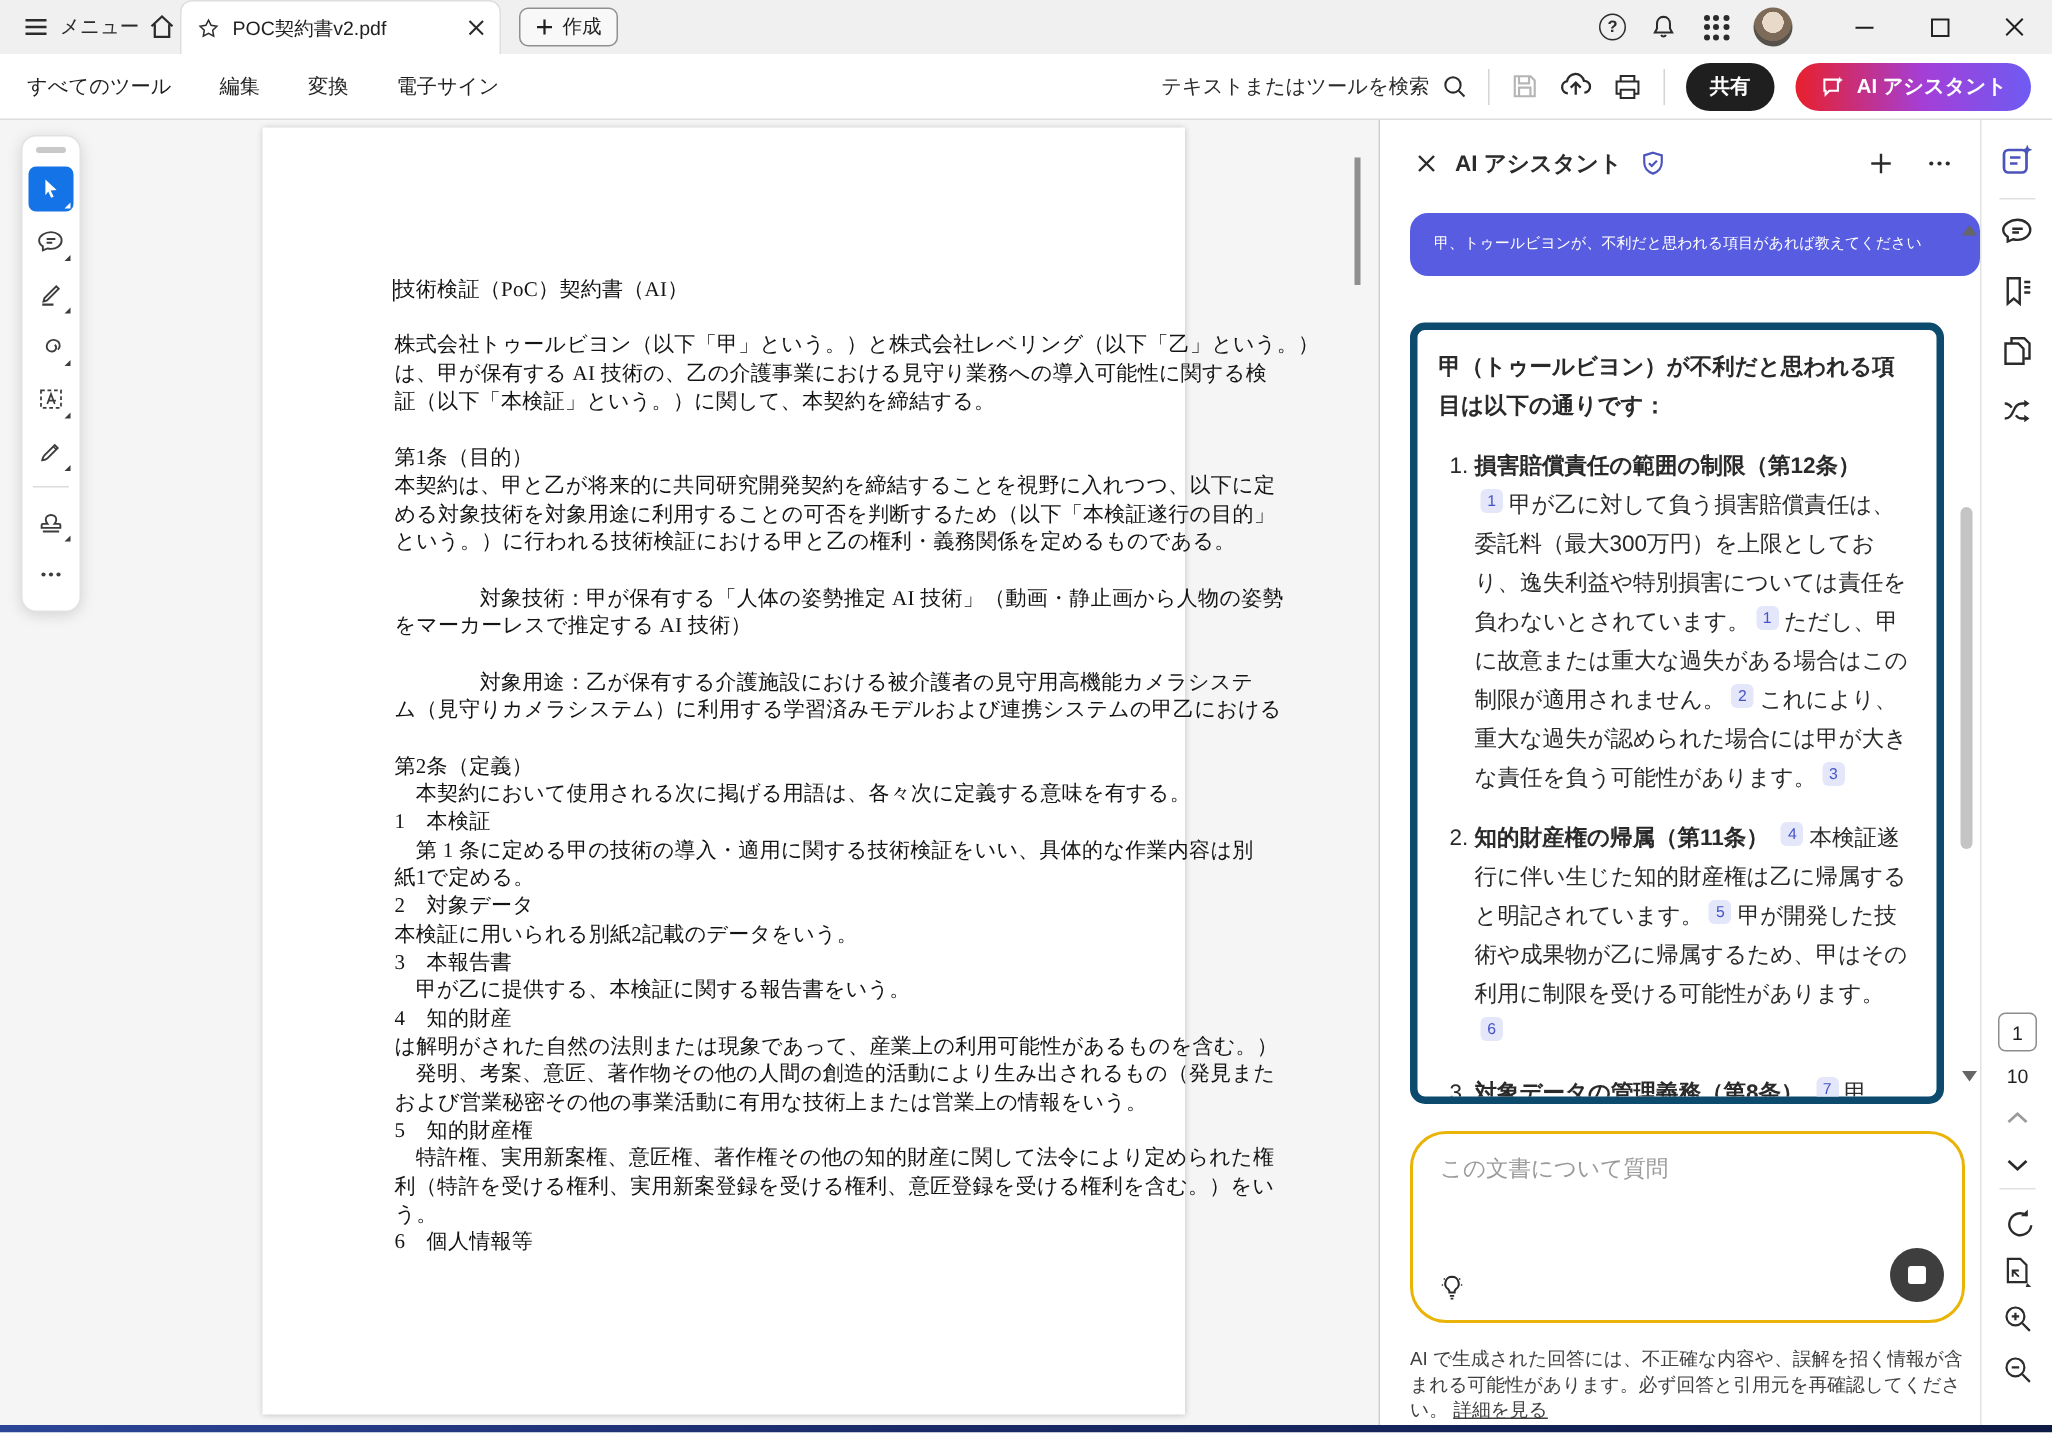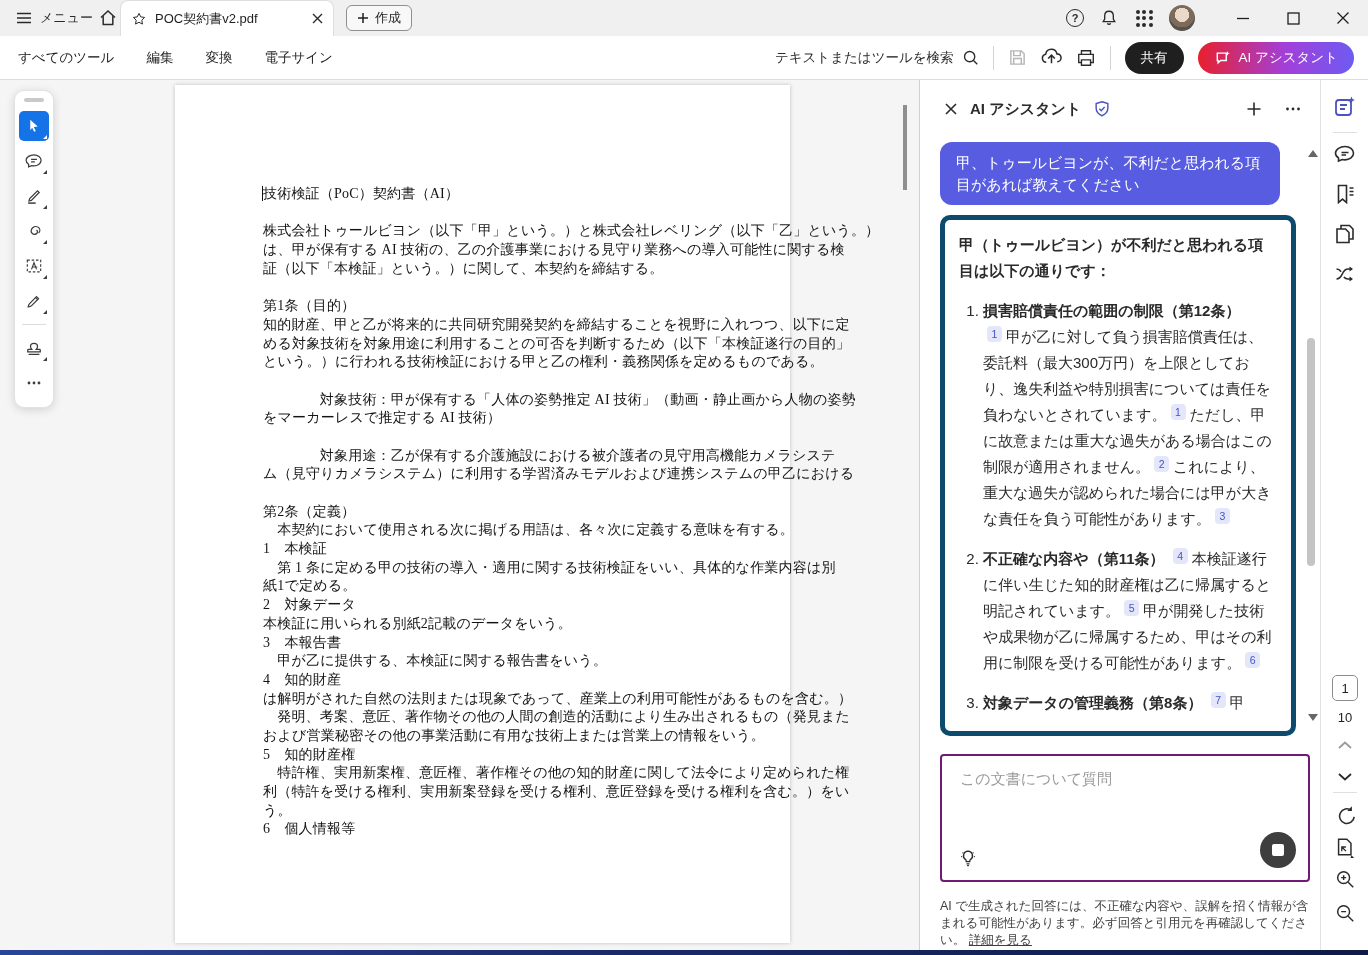--- a/index.html
+++ b/index.html
@@ -32,21 +32,21 @@
 
   
   .toolbar { position:absolute; left:0; top:36px; width:1368px; height:44px; background:#fff;
     border-bottom:1px solid #dcdcdc; display:flex; align-items:center; }
   .tb2-left { display:flex; gap:32px; padding-left:18px; align-items:center; }
   .tb2-left span { font-size:13.5px; color:#1f1f1f; }
   .tb2-right { margin-left:auto; display:flex; align-items:center; gap:14px; padding-right:14px; }
   .search-group { display:flex; align-items:center; gap:8px; font-size:13.5px; color:#2b2b2b; }
   .vsep { width:1px; height:24px; background:#d4d4d4; }
   .pill { height:32px; border-radius:16px; display:flex; align-items:center; gap:7px;
-    padding:0 16px; font-size:13.5px; font-weight:normal; color:#fff; }
+    padding:0 16px; font-size:13.5px; font-weight:bold; color:#fff; }
   .share-pill { background:#1f1f1f; }
   .ai-pill { background:linear-gradient(90deg,#e8202c 0%,#a33fd8 55%,#6e5bf2 100%); }
 
   
   .canvas { position:absolute; left:0; top:80px; width:919px; height:870px; background:#f5f5f5; }
   .page { position:absolute; left:175px; top:5px; width:615px; height:858px; background:#fff;
     box-shadow:0 0 4px rgba(0,0,0,.22); }
   .doc-text { position:absolute; left:88px; top:100px; width:525px;
     font-family:Liberation Serif, serif; font-size:14px; color:#141414; }
   .doc-line { height:18.7px; line-height:18.7px; white-space:pre; letter-spacing:.2px; }
@@ -67,38 +67,38 @@
     border-left:4px solid transparent; border-bottom:4px solid #3c3c3c; }
   .tool.active .cnr { border-bottom-color:#fff; }
   .pal-div { width:24px; height:1px; background:#dcdcdc; margin:3px 0; }
 
   
   .ai-panel { position:absolute; left:920px; top:80px; width:400px; height:870px; background:#fff; }
   .pnl-header { position:absolute; left:24px; right:18px; top:16px; height:26px;
     display:flex; align-items:center; gap:12px; }
   .pnl-title { font-size:15px; font-weight:bold; color:#2c2c2c; }
   .pnl-actions { margin-left:auto; display:flex; gap:22px; align-items:center; }
-  .bubble { position:absolute; left:20px; top:62px; width:340px; background:#575ce0; color:#fff;
-    border-radius:12px; padding:10px 16px; font-size:15px; line-height:21.5px; }
+  .bubble { position:absolute; left:20px; top:62px; width:380px; background:#575ce0; color:#fff;
+    border-radius:12px; padding:10px 16px; font-size:10px; line-height:21.5px; }
   .card { position:absolute; left:20px; top:135px; width:356px; height:521px; background:#fff;
     border:5px solid #0c4a6e; border-radius:10px; padding:12px 14px; overflow:hidden;
     font-size:15px; line-height:26px; color:#2a2a2a; }
   .card .intro { font-weight:bold; }
   .card ol { margin:12px 0 0 0; padding-left:24px; }
   .card li { margin-top:14px; }
   .card li b { font-weight:bold; }
   .cite { display:inline-block; min-width:15px; padding:0 3px; height:16px; line-height:16px;
     background:#e4e6fa; color:#4453c8; border-radius:4px; font-size:10.5px; text-align:center;
     vertical-align:4px; margin:0 4px; }
   .conv-up, .conv-down { position:absolute; left:388px; width:0; height:0; }
   .conv-up { top:70px; border-left:5px solid transparent; border-right:5px solid transparent; border-bottom:7px solid #666; }
   .conv-down { top:634px; border-left:5px solid transparent; border-right:5px solid transparent; border-top:7px solid #666; }
   .conv-thumb { position:absolute; left:387px; top:258px; width:8px; height:228px; background:#c4c4c4; border-radius:4px; }
   .qbox { position:absolute; left:20px; top:674px; width:370px; height:128px; background:#fff;
-    border:2px solid #701a75; border-radius:4px; }
+    border:2px solid #eab308; border-radius:24px; }
   .qbox .ph { position:absolute; left:18px; top:14px; font-size:15px; color:#9a9a9a; }
   .qbox .bulb { position:absolute; left:16px; bottom:12px; }
   .stop-btn { position:absolute; right:12px; bottom:12px; width:36px; height:36px; border-radius:50%;
     background:#3e3e3e; display:flex; align-items:center; justify-content:center; }
   .stop-btn i { width:12px; height:12px; background:#fff; border-radius:2px; }
   .disclaimer { position:absolute; left:20px; top:818px; width:372px; font-size:12.5px;
     line-height:17px; color:#3f3f3f; }
   .disclaimer a { color:#3f3f3f; text-decoration:underline; }
 
   
@@ -251,21 +251,21 @@
     <div class="page">
       <div class="caret"></div>
       <div class="doc-text" id="doc-lines">
           <div class="doc-line">技術検証（PoC）契約書（AI）</div>
           <div class="doc-line"></div>
           <div class="doc-line">株式会社トゥールビヨン（以下「甲」という。）と株式会社レベリング（以下「乙」という。）</div>
           <div class="doc-line">は、甲が保有する AI 技術の、乙の介護事業における見守り業務への導入可能性に関する検</div>
           <div class="doc-line">証（以下「本検証」という。）に関して、本契約を締結する。</div>
           <div class="doc-line"></div>
           <div class="doc-line">第1条（目的）</div>
-          <div class="doc-line">知的財産、甲と乙が将来的に共同研究開発契約を締結することを視野に入れつつ、以下に定</div>
+          <div class="doc-line">本契約は、甲と乙が将来的に共同研究開発契約を締結することを視野に入れつつ、以下に定</div>
           <div class="doc-line">める対象技術を対象用途に利用することの可否を判断するため（以下「本検証遂行の目的」</div>
           <div class="doc-line">という。）に行われる技術検証における甲と乙の権利・義務関係を定めるものである。</div>
           <div class="doc-line"></div>
           <div class="doc-line">　　　　対象技術：甲が保有する「人体の姿勢推定 AI 技術」（動画・静止画から人物の姿勢</div>
           <div class="doc-line">をマーカーレスで推定する AI 技術）</div>
           <div class="doc-line"></div>
           <div class="doc-line">　　　　対象用途：乙が保有する介護施設における被介護者の見守用高機能カメラシステ</div>
           <div class="doc-line">ム（見守りカメラシステム）に利用する学習済みモデルおよび連携システムの甲乙における</div>
           <div class="doc-line"></div>
           <div class="doc-line">第2条（定義）</div>
@@ -380,21 +380,21 @@
         </span>
       </span>
     </div>
 
     <div class="bubble">甲、トゥールビヨンが、不利だと思われる項目があれば教えてください</div>
 
     <div class="card">
       <div class="intro">甲（トゥールビヨン）が不利だと思われる項目は以下の通りです：</div>
       <ol id="resp-items">
           <li><b>損害賠償責任の範囲の制限（第12条）</b><br><span class="cite">1</span>甲が乙に対して負う損害賠償責任は、委託料（最大300万円）を上限としており、逸失利益や特別損害については責任を負わないとされています。<span class="cite">1</span>ただし、甲に故意または重大な過失がある場合はこの制限が適用されません。<span class="cite">2</span>これにより、重大な過失が認められた場合には甲が大きな責任を負う可能性があります。<span class="cite">3</span></li>
-          <li><b>不正確な内容や（第11条）</b> <span class="cite">4</span>本検証遂行に伴い生じた知的財産権は乙に帰属すると明記されています。<span class="cite">5</span>甲が開発した技術や成果物が乙に帰属するため、甲はその利用に制限を受ける可能性があります。<span class="cite">6</span></li>
+          <li><b>知的財産権の帰属（第11条）</b> <span class="cite">4</span>本検証遂行に伴い生じた知的財産権は乙に帰属すると明記されています。<span class="cite">5</span>甲が開発した技術や成果物が乙に帰属するため、甲はその利用に制限を受ける可能性があります。<span class="cite">6</span></li>
           <li><b>対象データの管理義務（第8条）</b> <span class="cite">7</span>甲</li>
         </ol>
     </div>
 
     <span class="conv-up"></span>
     <div class="conv-thumb"></div>
     <span class="conv-down"></span>
 
     <div class="qbox">
       <div class="ph">この文書について質問</div>

